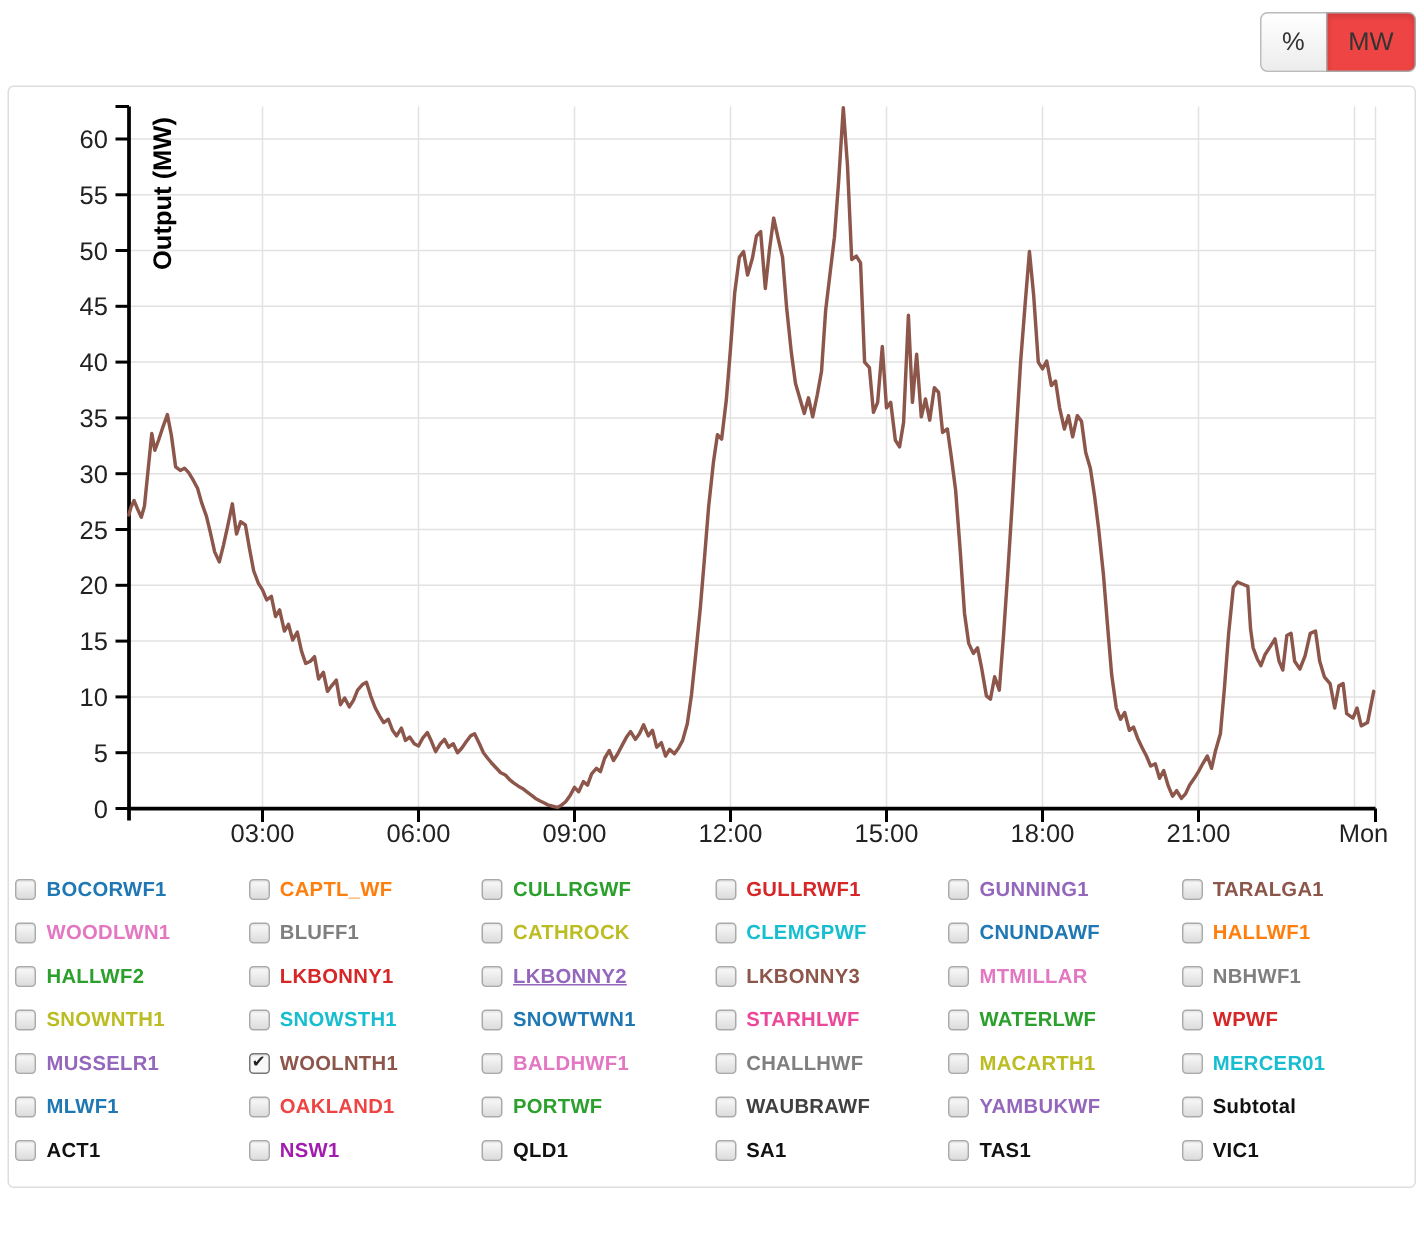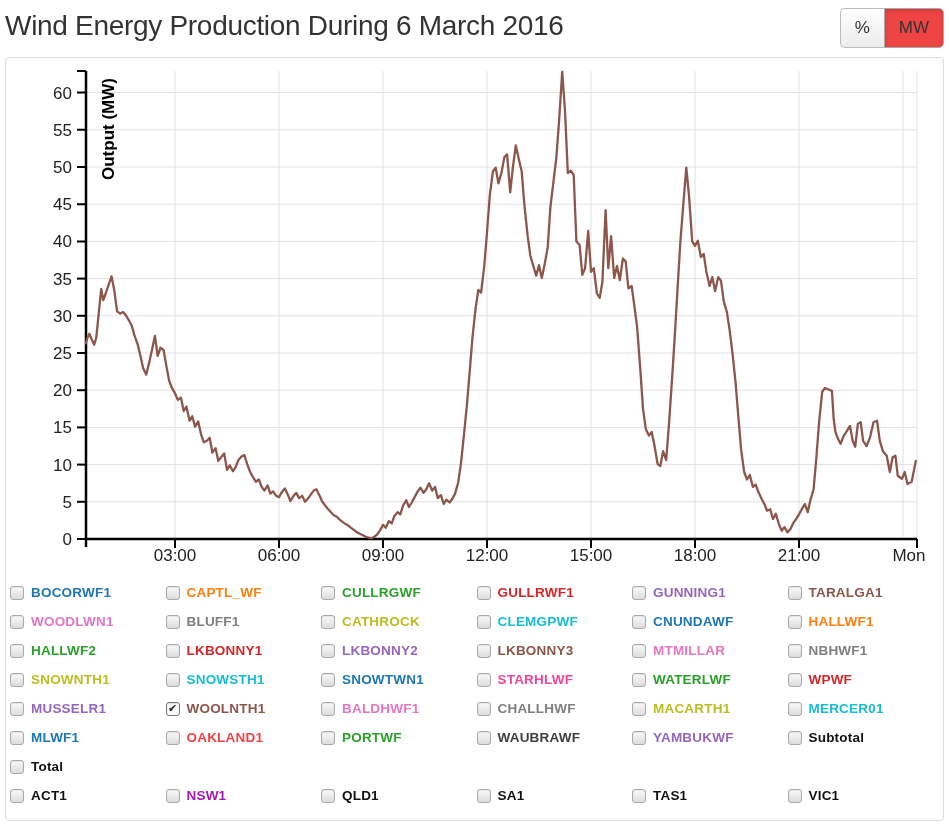--- a/index.html
+++ b/index.html
@@ -36,21 +36,20 @@
     font-size:11px; line-height:1; color:#222;
   }
   .cb.checked { background:#f8f8f8; border-color:#777; }
   .llabel { font-size:13.5px; font-weight:bold; letter-spacing:.2px; white-space:nowrap; }
 </style>
 </head>
 <body>
 
 <div class="page">
   <div class="header">
-    <h1 class="title">Wind Energy Production During 6 March 2016</h1>
     <div class="btn-group">
       <button id="btn-percent" class="btn">%</button>
       <button id="btn-mw" class="btn active">MW</button>
     </div>
   </div>
   <div class="panel">
     <svg id="chart-svg" width="937" height="512">
         <g stroke="#e2e2e2" stroke-width="1">
           <line x1="80" x2="911" y1="443.8" y2="443.8"></line>
           <line x1="80" x2="911" y1="406.6" y2="406.6"></line>
@@ -185,21 +184,21 @@
           <div class="litem">
             <span class="cb"></span>
             <span class="llabel" style="color: rgb(44, 160, 44);">HALLWF2</span>
           </div>
           <div class="litem">
             <span class="cb"></span>
             <span class="llabel" style="color: rgb(214, 39, 40);">LKBONNY1</span>
           </div>
           <div class="litem">
             <span class="cb"></span>
-            <span class="llabel" style="color: rgb(148, 103, 189);">LKBONNY2</span>
+            <span class="llabel" style="color: rgb(148, 103, 189); text-decoration: underline;">LKBONNY2</span>
           </div>
           <div class="litem">
             <span class="cb"></span>
             <span class="llabel" style="color: rgb(140, 86, 75);">LKBONNY3</span>
           </div>
           <div class="litem">
             <span class="cb"></span>
             <span class="llabel" style="color: rgb(227, 119, 194);">MTMILLAR</span>
           </div>
           <div class="litem">
@@ -276,26 +275,20 @@
             <span class="cb"></span>
             <span class="llabel" style="color: #404040;">WAUBRAWF</span>
           </div>
           <div class="litem">
             <span class="cb"></span>
             <span class="llabel" style="color: rgb(148, 103, 189);">YAMBUKWF</span>
           </div>
           <div class="litem">
             <span class="cb"></span>
             <span class="llabel" style="color: rgb(17, 17, 17);">Subtotal</span>
-          </div>
-        </div>
-        <div class="lrow">
-          <div class="litem">
-            <span class="cb"></span>
-            <span class="llabel" style="color: rgb(17, 17, 17);">Total</span>
           </div>
         </div>
         <div class="lrow">
           <div class="litem">
             <span class="cb"></span>
             <span class="llabel" style="color: rgb(17, 17, 17);">ACT1</span>
           </div>
           <div class="litem">
             <span class="cb"></span>
             <span class="llabel" style="color: #a21caf;">NSW1</span>

